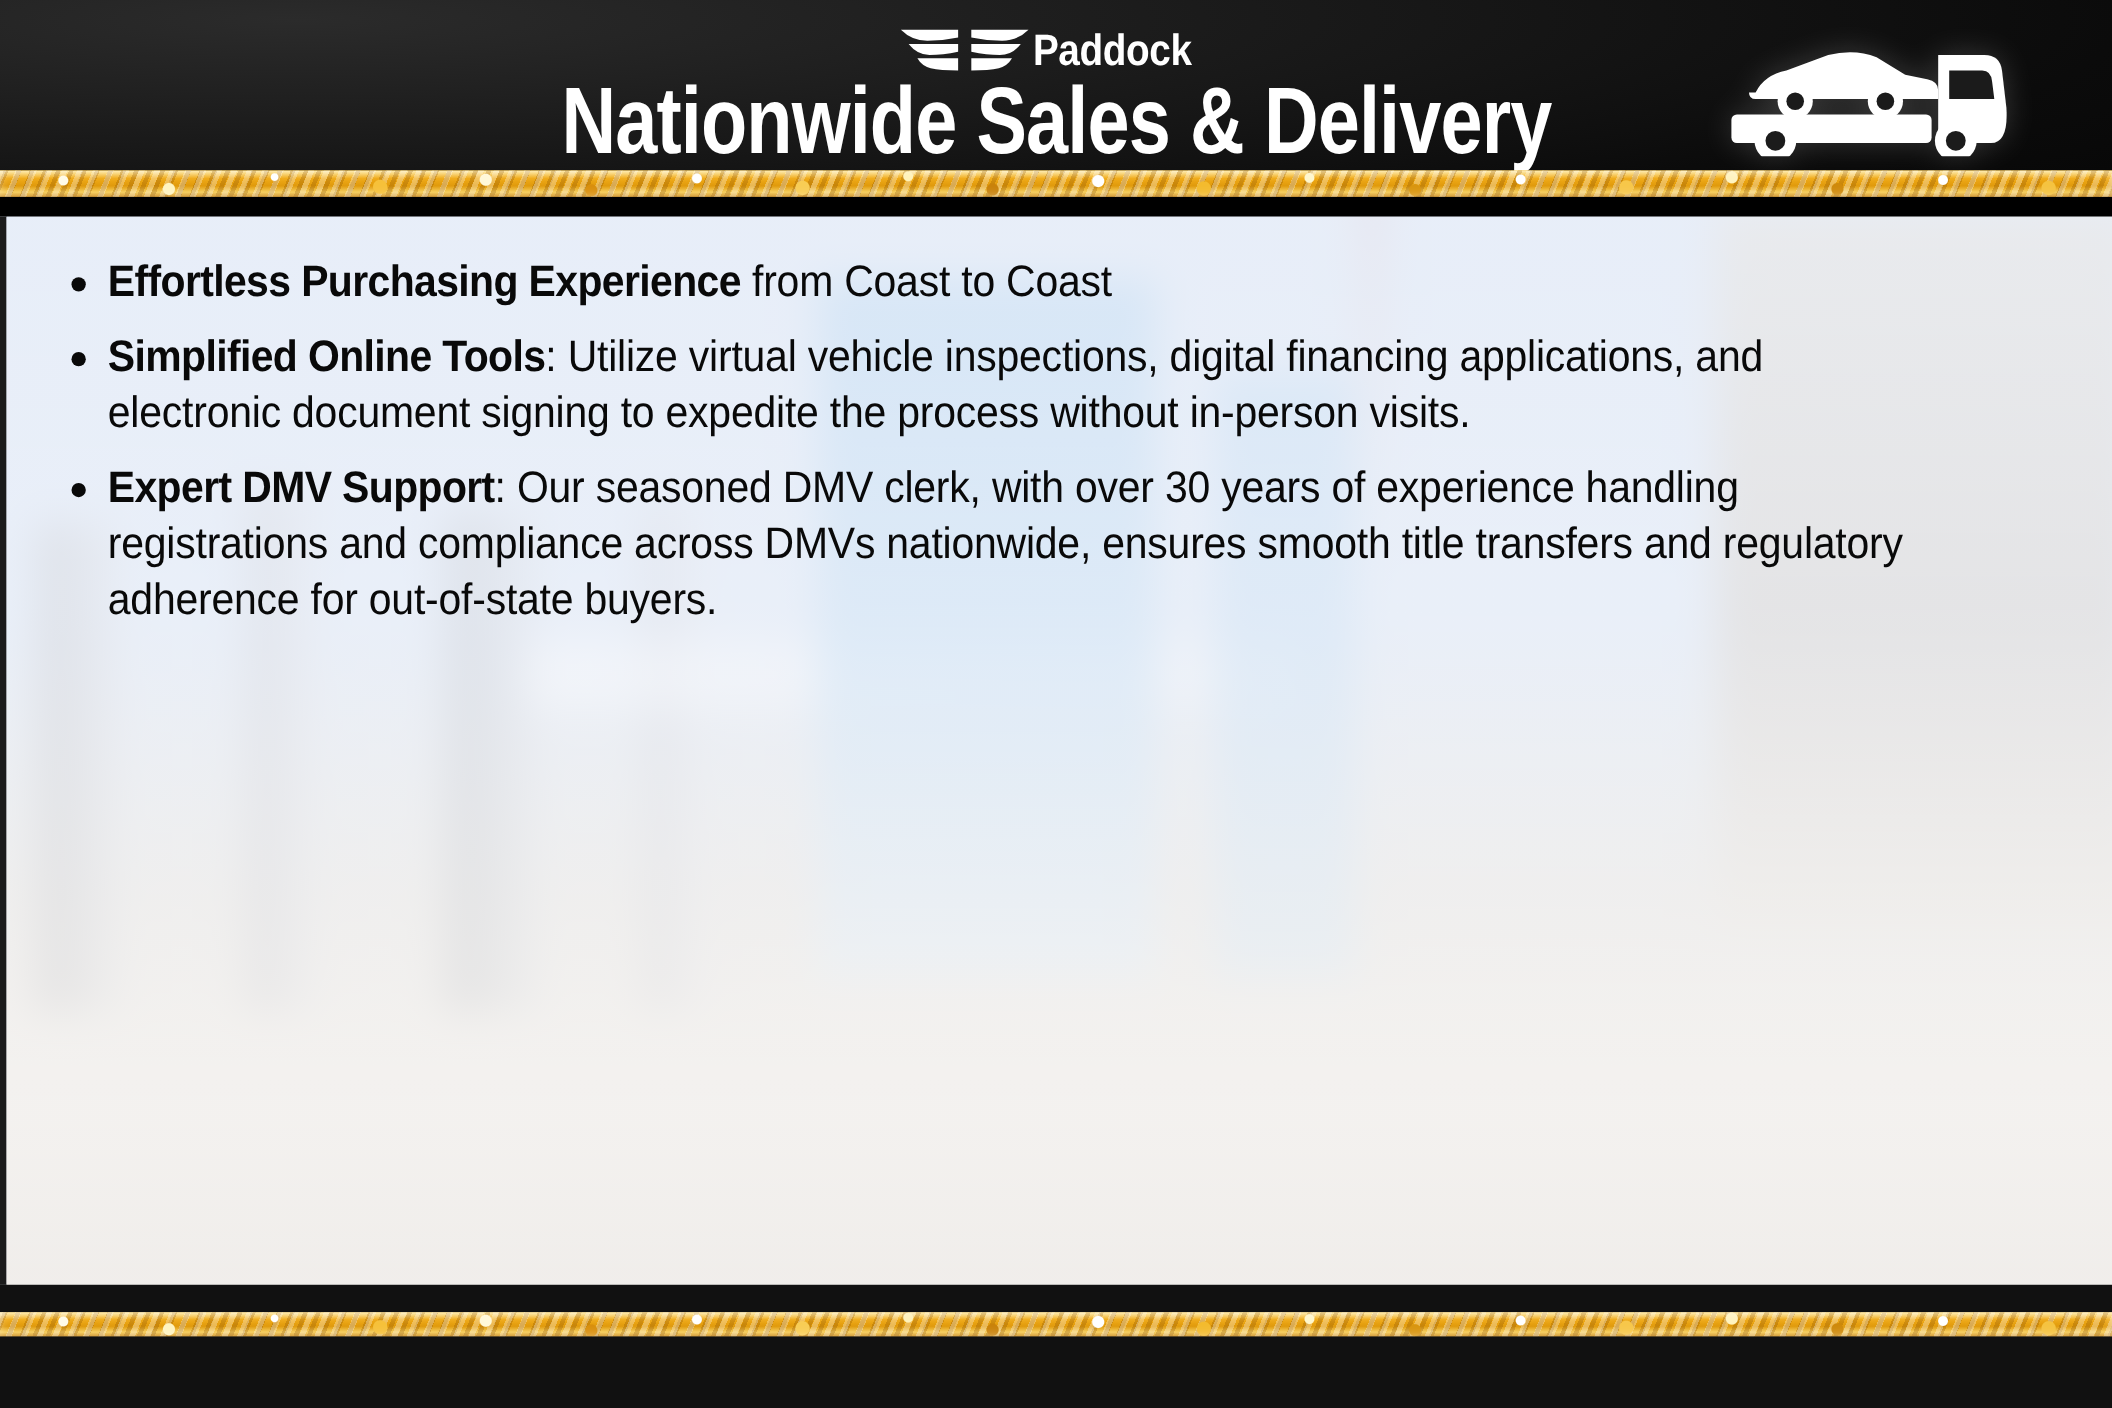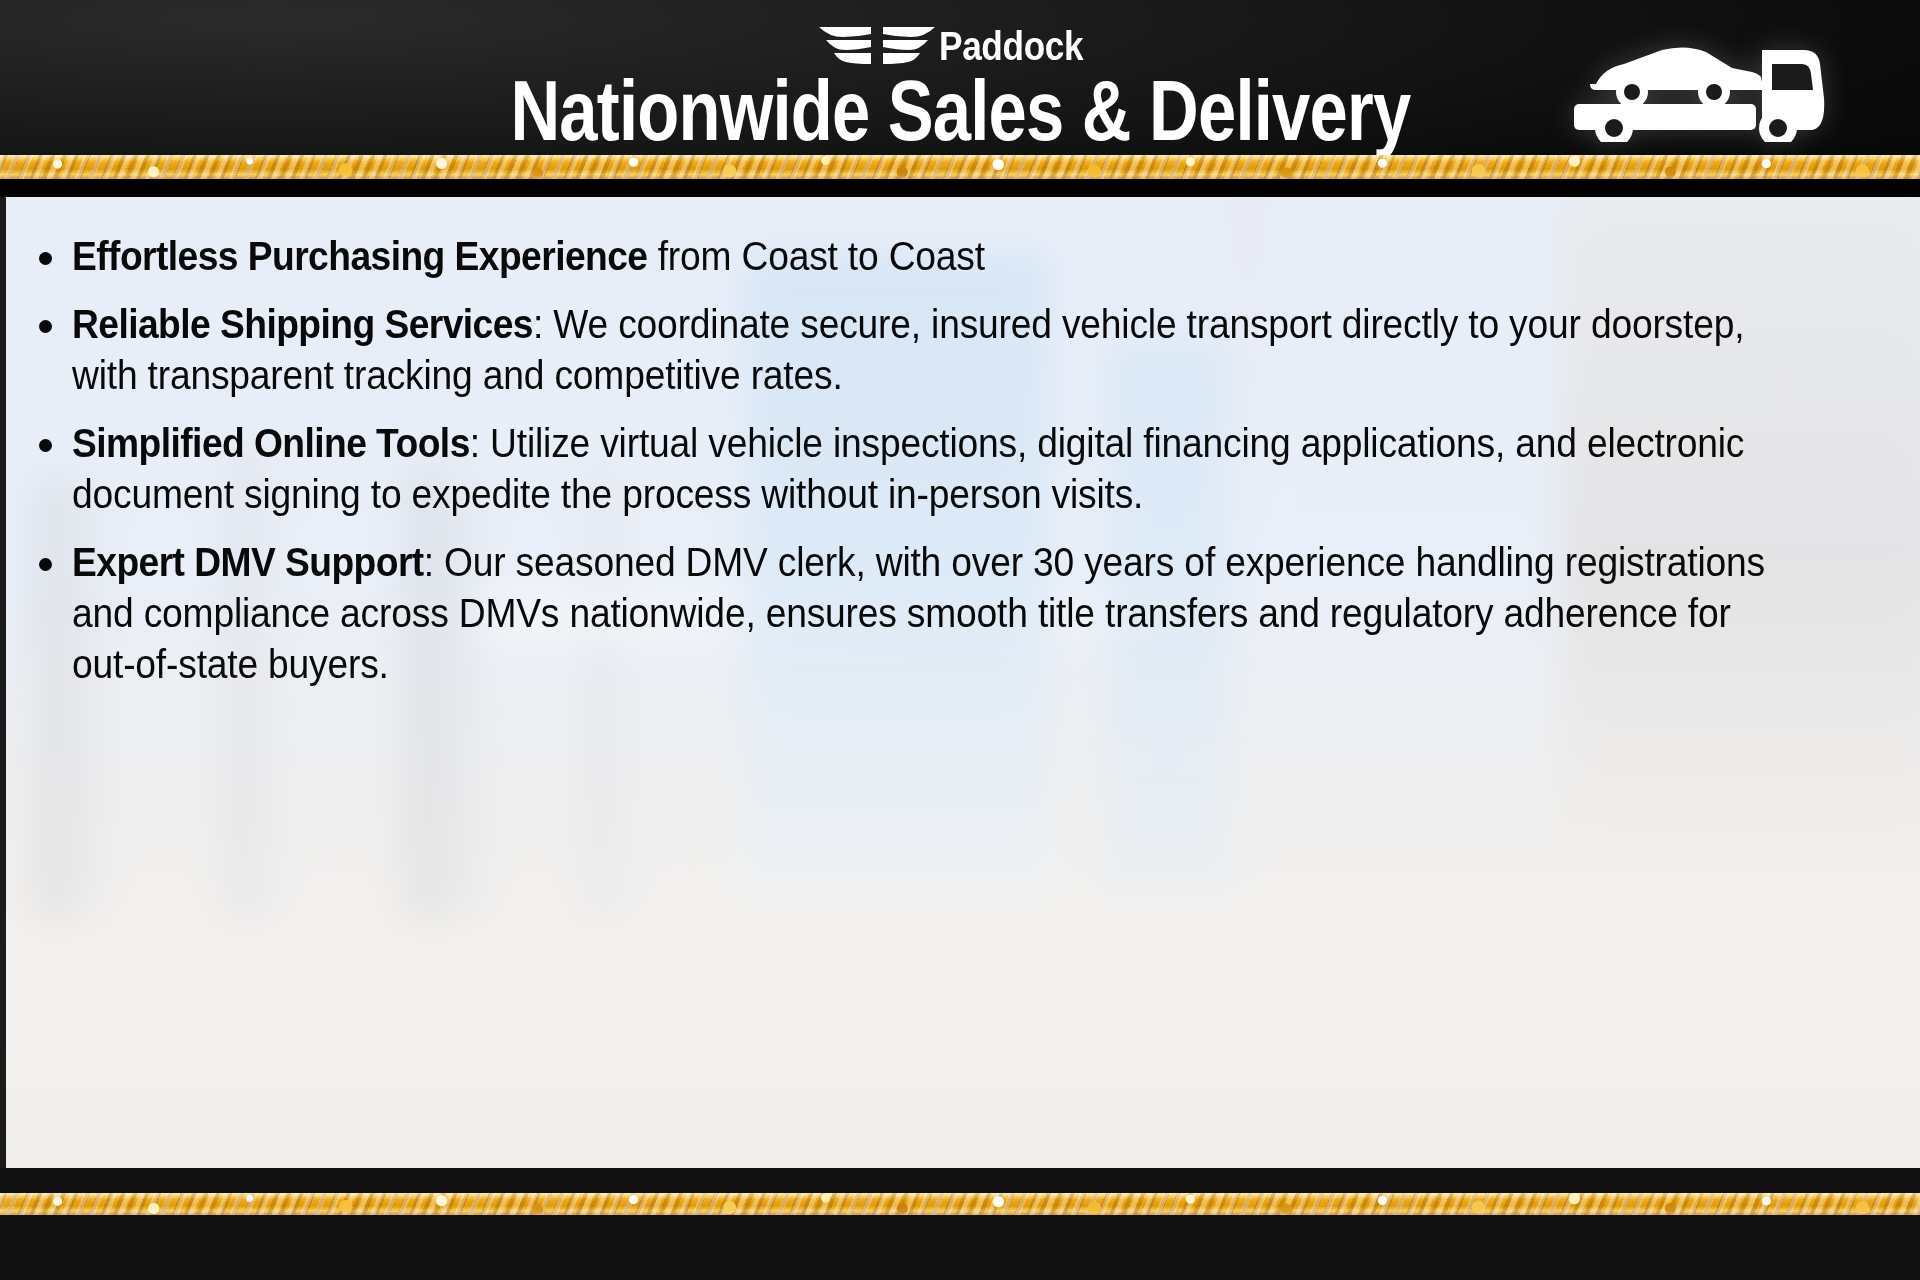--- a/index.html
+++ b/index.html
@@ -111,21 +111,21 @@
       linear-gradient(180deg,#dfe8f5 0%, #e4ecf7 38%, #ebe9e6 62%, #f2efec 80%, #e8e4df 100%);
     filter:blur(17px);
     transform:scale(1.06);
   }
   .bg-wash{
     position:absolute;inset:0;
     background:linear-gradient(180deg, rgba(236,241,250,.62) 0%, rgba(238,242,250,.50) 40%, rgba(245,244,243,.55) 75%, rgba(243,241,239,.62) 100%);
   }
 
   .bullets{
-    position:absolute;top:34px;left:14px;right:26px;
+    position:absolute;top:34px;left:40px;right:26px;
     margin:0;padding:0;list-style:none;text-decoration:underline;
   }
   .bullet{
     position:relative;
     padding-left:52px;
     margin-bottom:17px;
     color:#090909;
     font-size:40px;
     line-height:51px;
     font-family:"Liberation Sans","DejaVu Sans",sans-serif;
@@ -192,21 +192,20 @@
 
 <div class="glitter glitter-top"></div>
 <div class="black-strip-top"></div>
 
 <div class="content-area">
   <div class="bg-photo"></div>
   <div class="bg-wash"></div>
 
   <ul class="bullets">
     <li class="bullet"><span class="txt"><b>Effortless Purchasing Experience</b><span> from Coast to Coast</span></span></li>
-    <li class="bullet"><span class="txt"><b>Reliable Shipping Services</b><span>: We coordinate secure, insured vehicle transport directly to your doorstep, with transparent tracking and competitive rates.</span></span></li>
     <li class="bullet"><span class="txt"><b>Simplified Online Tools</b><span>: Utilize virtual vehicle inspections, digital financing applica­tions, and electronic document signing to expedite the process without in-person visits.</span></span></li>
     <li class="bullet"><span class="txt"><b>Expert DMV Support</b><span>: Our seasoned DMV clerk, with over 30 years of experience handling registrations and compliance across DMVs nationwide, ensures smooth title transfers and regulatory adherence for out-of-state buyers.</span></span></li>
   </ul>
 </div>
 
 <div class="black-strip-bottom-a"></div>
 <div class="glitter glitter-bottom"></div>
 <div class="black-strip-bottom-b"></div>
 
 </body></html>

